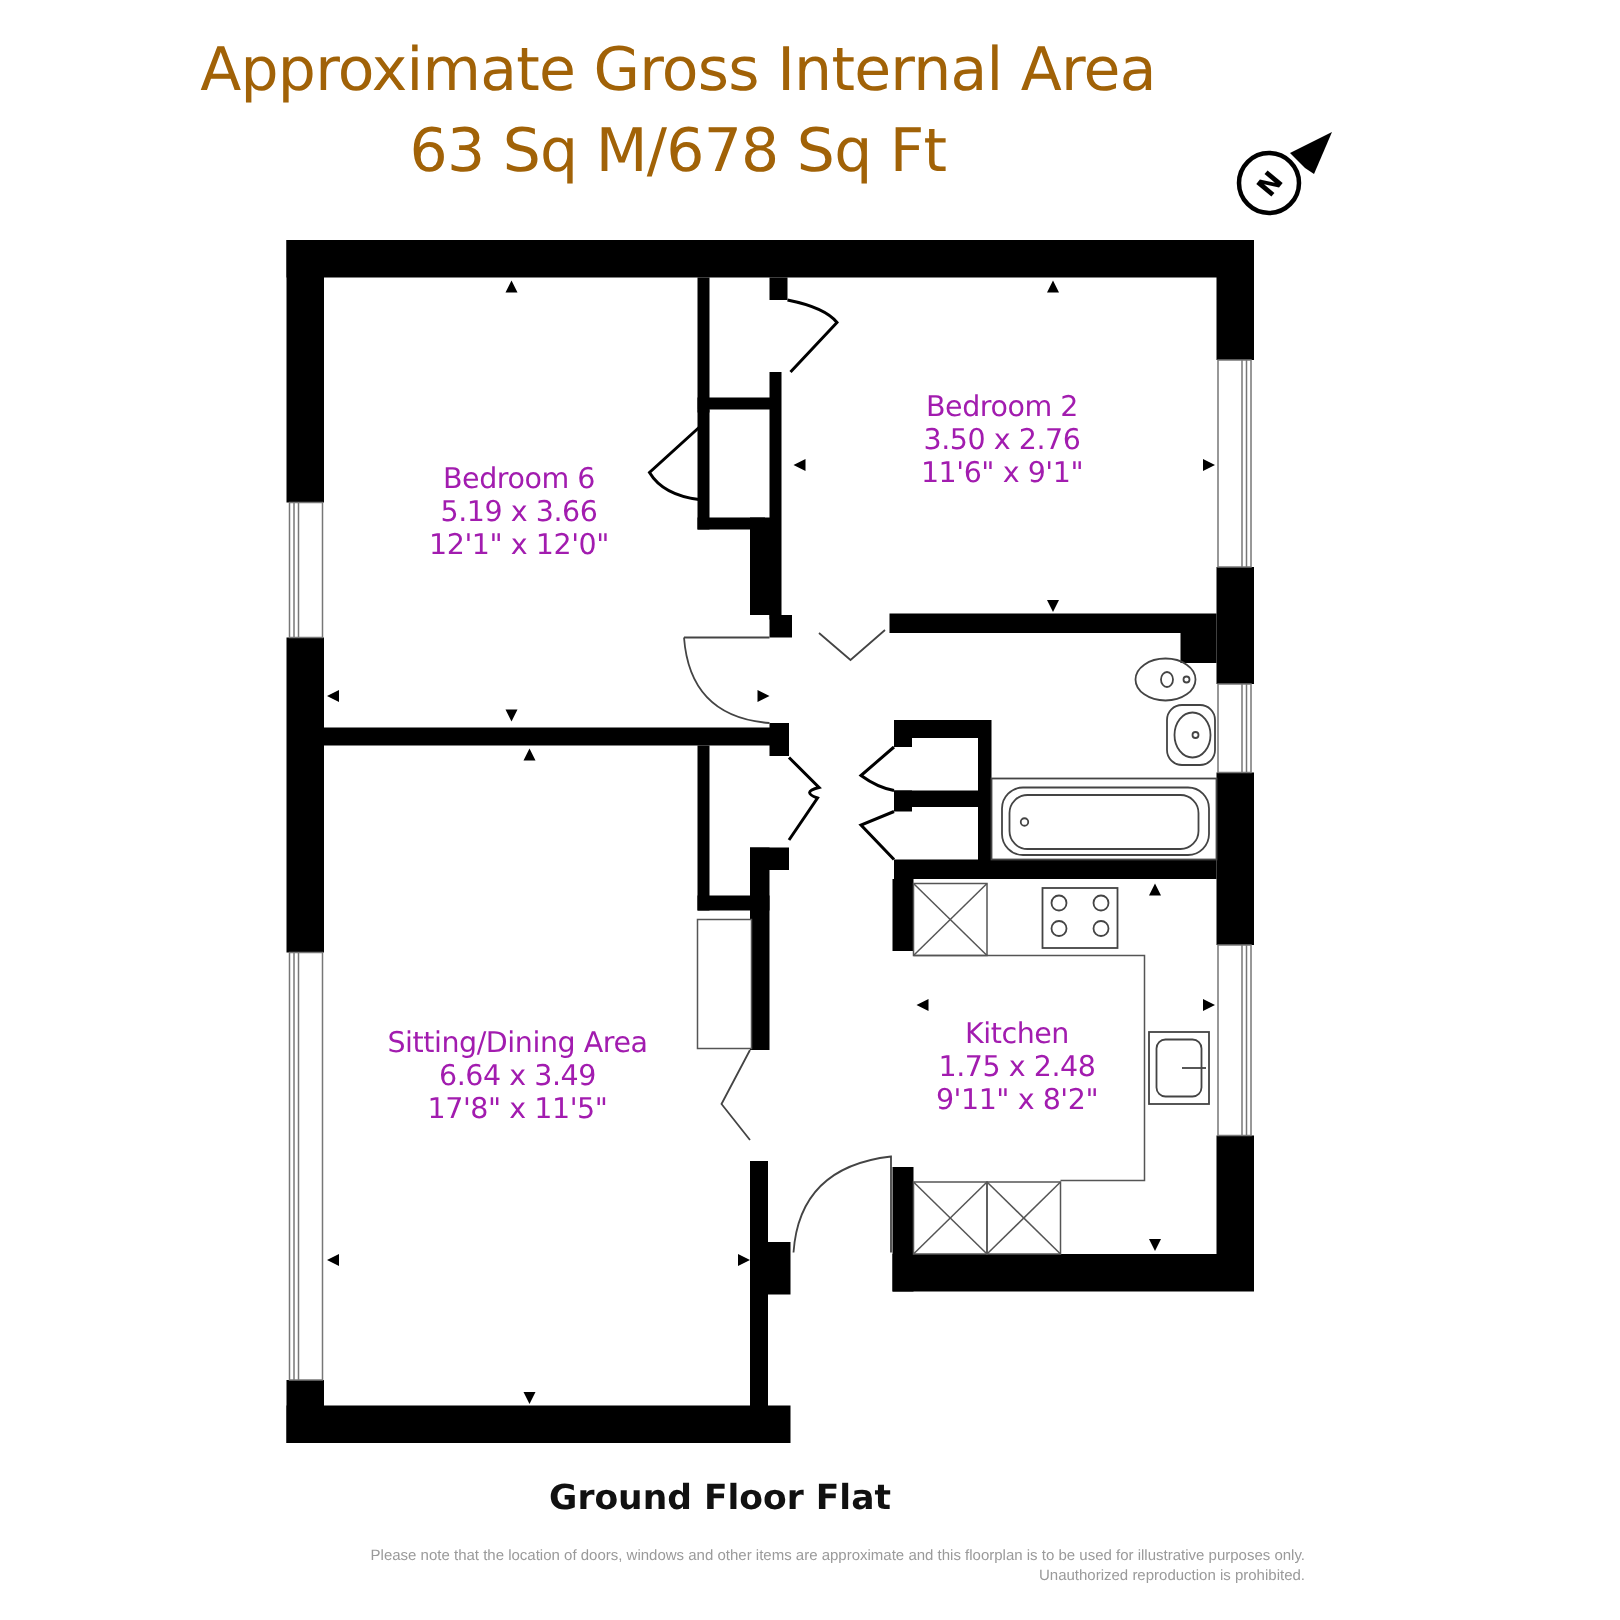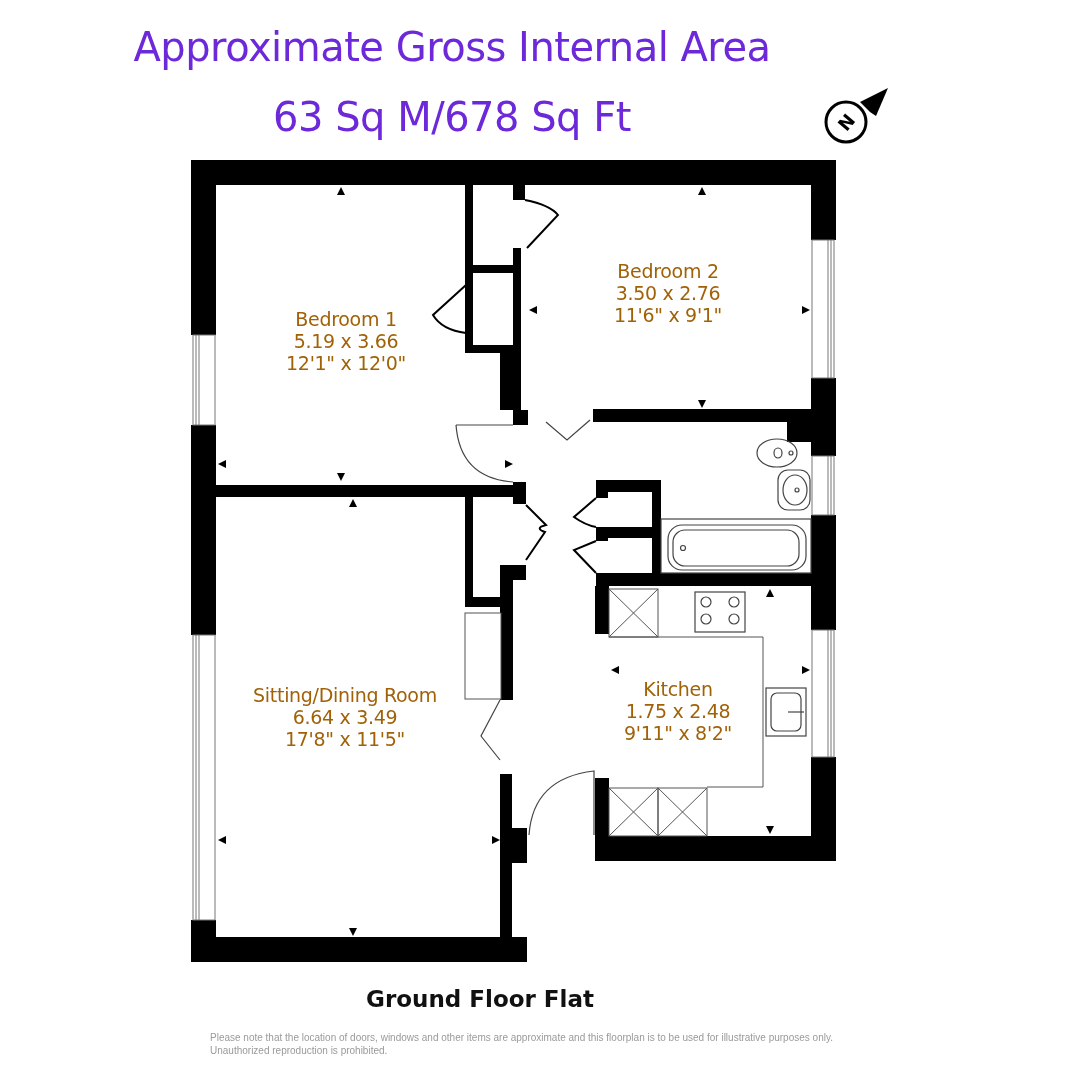--- a/index.html
+++ b/index.html
@@ -1,29 +1,29 @@
 <!DOCTYPE html>
 <html><head>
 <meta charset="utf-8">
 <style>
   html, body { margin: 0; padding: 0; background: #ffffff; }
   body { width: 1080px; height: 1080px; position: relative; overflow: hidden;
          font-family: "DejaVu Sans", "Liberation Sans", sans-serif; color: #111; }
   .title { position: absolute; left: 0; width: 904px; text-align: center;
-           font-family: "DejaVu Sans", sans-serif; font-weight: normal; color: #6d28d9;
+           font-family: "DejaVu Sans", sans-serif; font-weight: normal; color: #a16207;
            letter-spacing: -0.5px; }
   .title.l1 { top: 24px; font-size: 40px; }
-  .title.l2 { top: 94px; font-size: 40px; }
+  .title.l2 { top: 78px; font-size: 40px; }
   #plan { position: absolute; left: 0; top: 0; }
   .room-label { position: absolute; text-align: center; font-family: "DejaVu Sans", sans-serif;
-                font-size: 19px; line-height: 22px; color: #a16207; white-space: nowrap;
+                font-size: 19px; line-height: 22px; color: #a21caf; white-space: nowrap;
                 transform: translateX(-50%); letter-spacing: -0.3px; }
   .floor-name { position: absolute; top: 986px; left: 0; width: 960px; text-align: center;
                 font-family: "DejaVu Sans", sans-serif; font-weight: bold; font-size: 23px; color: #111; }
-  .disclaimer { position: absolute; top: 1031px; left: 210px; width: 660px; text-align: left;
+  .disclaimer { position: absolute; top: 1031px; left: 210px; width: 660px; text-align: right;
                 font-family: "Liberation Sans", sans-serif; font-size: 10px; line-height: 13px; color: #9a9a9a; }
   .compass { position: absolute; left: 820px; top: 86px; width: 72px; height: 72px; }
 </style>
 </head>
 <body>
 
 <div class="title l1">Approximate Gross Internal Area</div>
 <div class="title l2">63 Sq M/678 Sq Ft</div>
 
 <div class="compass">
@@ -175,31 +175,31 @@
     <polygon points="218,840 226,836 226,844"></polygon>
     <polygon points="500,840 492,836 492,844"></polygon>
     <polygon points="770,589 766,597 774,597"></polygon>
     <polygon points="770,834 766,826 774,826"></polygon>
     <polygon points="611,670 619,666 619,674"></polygon>
     <polygon points="810,670 802,666 802,674"></polygon>
   </g>
 </svg>
 
 <div class="room-label" style="left:346px; top:308px;">
-  <div>Bedroom 1</div>
+  <div>Bedroom 6</div>
   <div>5.19 x 3.66</div>
   <div>12'1" x 12'0"</div>
 </div>
 <div class="room-label" style="left:668px; top:260px;">
   <div>Bedroom 2</div>
   <div>3.50 x 2.76</div>
   <div>11'6" x 9'1"</div>
 </div>
 <div class="room-label" style="left:345px; top:684px;">
-  <div>Sitting/Dining Room</div>
+  <div>Sitting/Dining Area</div>
   <div>6.64 x 3.49</div>
   <div>17'8" x 11'5"</div>
 </div>
 <div class="room-label" style="left:678px; top:678px;text-align:center;">
   <div>Kitchen</div>
   <div>1.75 x 2.48</div>
   <div>9'11" x 8'2"</div>
 </div>
 
 <div class="floor-name">Ground Floor Flat</div>

